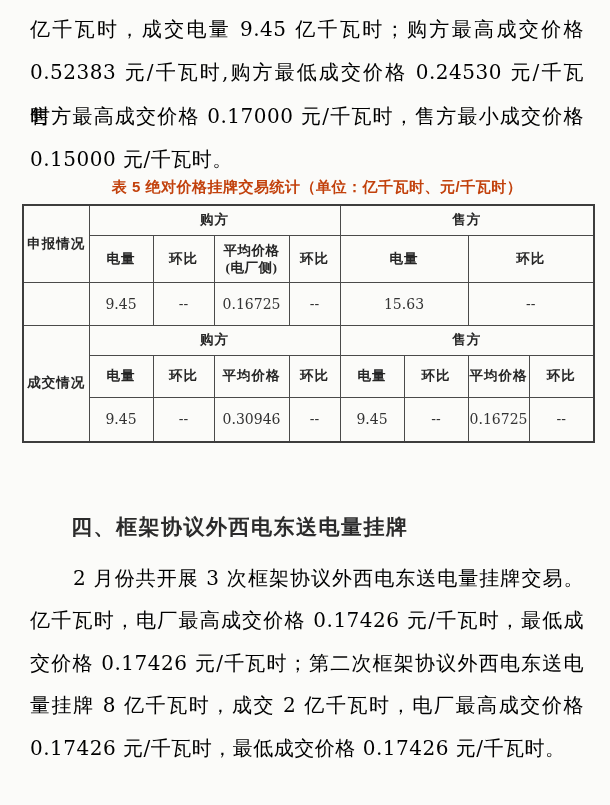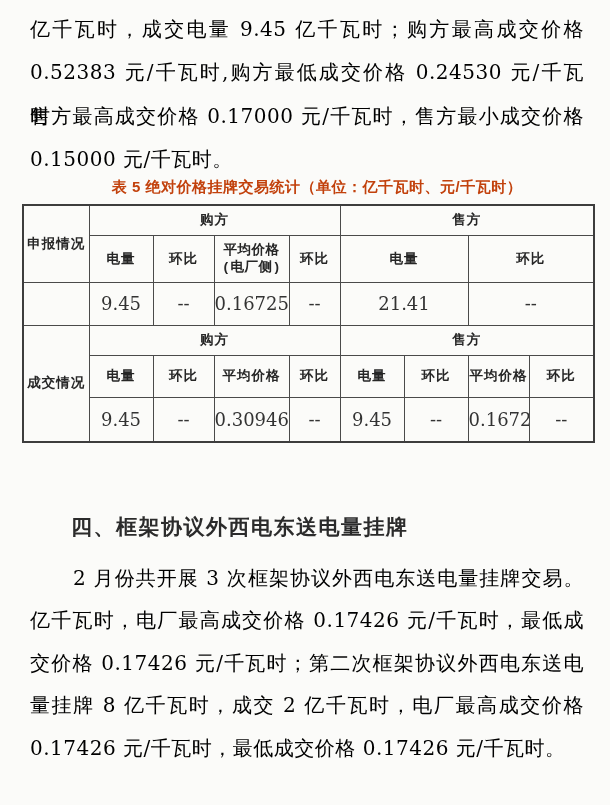--- a/index.html
+++ b/index.html
@@ -26,24 +26,24 @@
   table.t5 {
     position:absolute; top:204px; left:22px; width:571px;
     border-collapse:collapse; table-layout:fixed;
     border:2px solid #3d3d3d;
   }
   table.t5 td {
     border:1px solid #4a4a4a; text-align:center; vertical-align:middle;
     overflow:hidden;
   }
   td.hd {
-    font-family:Liberation Mono, monospace; font-weight:700;
+    font-family:Liberation Serif, serif; font-weight:700;
     font-size:13.5px; color:#262626; letter-spacing:1px;margin-left:13px;
   }
-  td.num { font-family:"DejaVu Serif", serif; font-size:18px; color:#333; }
+  td.num { font-family:"DejaVu Serif", serif; font-size:14px; color:#333; }
   .rA { height:30px; } .rB { height:47px; } .rC { height:43px; }
   .rD { height:30px; } .rE { height:42px; } .rF { height:45px; }
   .twoline div { line-height:17px; letter-spacing:0.5px; }
   
   .summary {
     position:absolute; top:462px; left:30px; width:554px;
     font-size:20px; line-height:30px; letter-spacing:0.5px; color:#3a3a3a;
   }
   
   .heading {
@@ -96,21 +96,21 @@
       <td class="hd">环比</td>
       <td class="hd" colspan="2">电量</td>
       <td class="hd" colspan="2">环比</td>
     </tr>
     <tr class="rC">
       <td class="num"></td>
       <td class="num">9.45</td>
       <td class="num">--</td>
       <td class="num">0.16725</td>
       <td class="num">--</td>
-      <td class="num" colspan="2">21.41</td>
+      <td class="num" colspan="2">15.63</td>
       <td class="num" colspan="2">--</td>
     </tr>
     <tr class="rD">
       <td class="hd" rowspan="3">成交情况</td>
       <td class="hd" colspan="4">购方</td>
       <td class="hd" colspan="4">售方</td>
     </tr>
     <tr class="rE">
       <td class="hd">电量</td>
       <td class="hd">环比</td>

